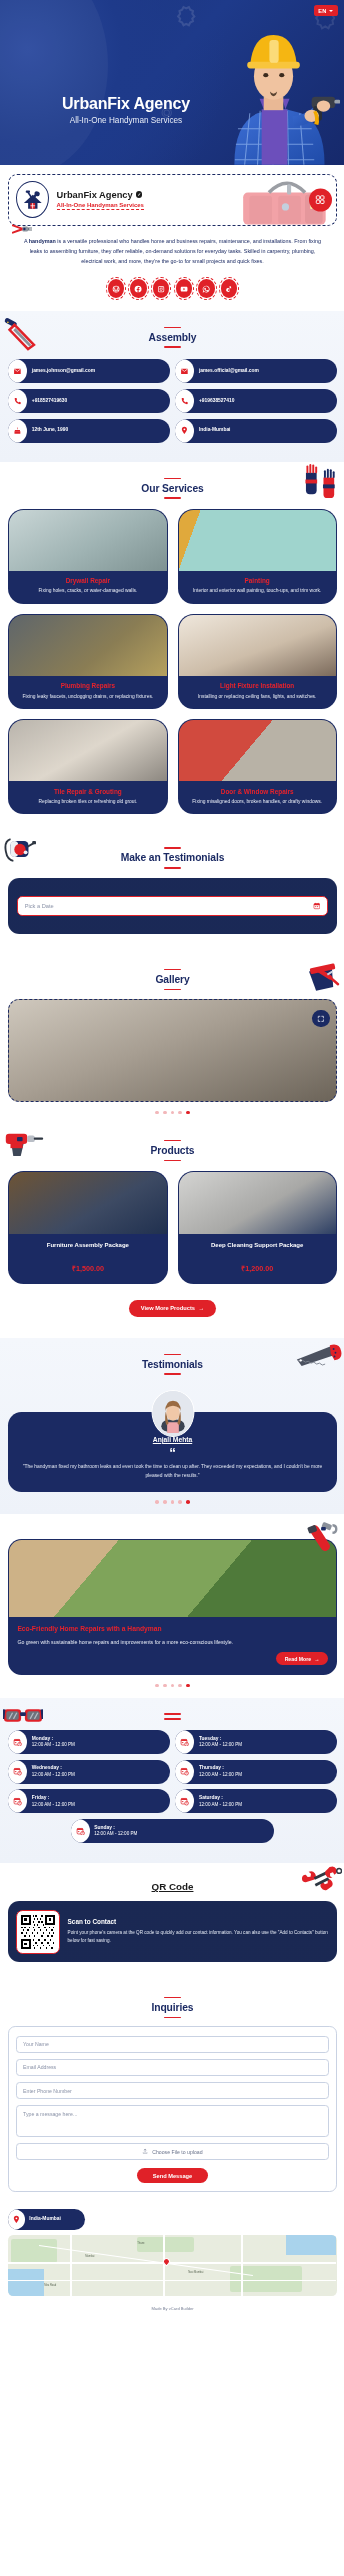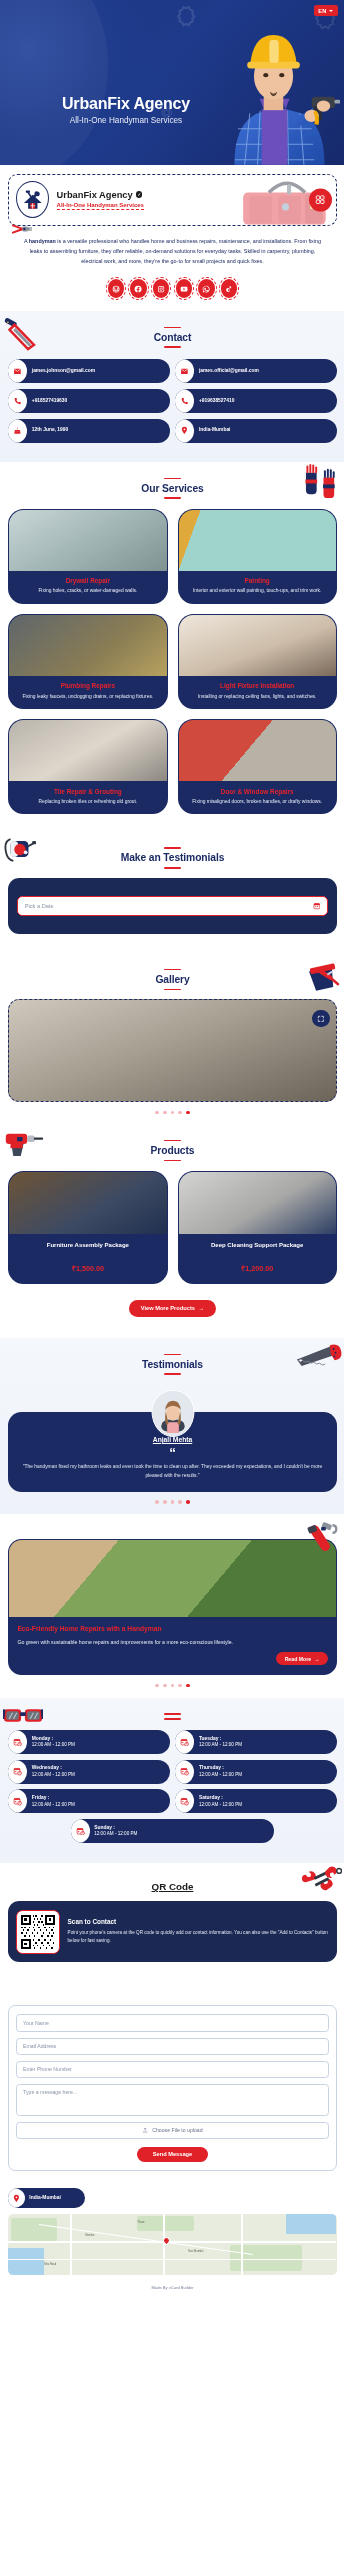--- a/index.html
+++ b/index.html
@@ -450,21 +450,21 @@
     <div class="dots-bg"></div>
     <svg class="deco" style="left:2.1px;top:6.2px;width:42px;height:34px" viewBox="0 0 100 80">
       <rect x="6" y="6" width="30" height="12" rx="5" transform="rotate(28 20 12)" fill="#1b2a63"></rect>
       <circle cx="14" cy="12" r="2" fill="#f2c230"></circle>
         <circle cx="28" cy="19" r="2" fill="#f2c230"></circle>
       <path d="M30 18 L76 66 L62 76 L18 30z" fill="none" stroke="#e02128" stroke-width="6"></path>
       <path d="M32 26 L70 66 l-5 4 L27 31z" fill="#8b9099"></path>
     </svg>
     <div class="sec-title-wrap">
       <div class="sec-rule"></div>
-      <div class="sec-title">Contact</div>
+      <div class="sec-title">Assembly</div>
       <div class="sec-rule b"></div>
     </div>
 
     <div class="pill-grid">
       <div class="pill">
         <div class="pill-ic">
             <svg viewBox="0 0 24 24">
               <path d="M3 5h18v14H3z" fill="#e02128"></path>
               <path d="M3 5l9 7 9-7" fill="none" stroke="#fff" stroke-width="2"></path>
             </svg>
@@ -965,20 +965,25 @@
         </div>
         <div>
           <div class="qr-title">Scan to Contact</div>
           <div class="qr-desc">Point your phone's camera at the QR code to quickly add our contact information. You can also use the "Add to Contacts" button below for fast saving.</div>
         </div>
       </div>
     </div>
   </section>
 
   <section class="sec">
+    <div class="sec-title-wrap">
+      <div class="sec-rule"></div>
+      <div class="sec-title">Inquiries</div>
+      <div class="sec-rule b"></div>
+    </div>
     <div class="inq-wrap">
       <div class="inq-card">
         <div class="fld">Your Name</div>
         <div class="fld">Email Address</div>
         <div class="fld">Enter Phone Number</div>
         <div class="fld area">Type a message here...</div>
         <div class="fld file">
           <svg viewBox="0 0 24 24" width="6.2" height="6.2" fill="none" stroke="#6b748c" stroke-width="2">
             <path d="M12 16V4M7 9l5-5 5 5M4 18v2h16v-2"></path>
           </svg>

